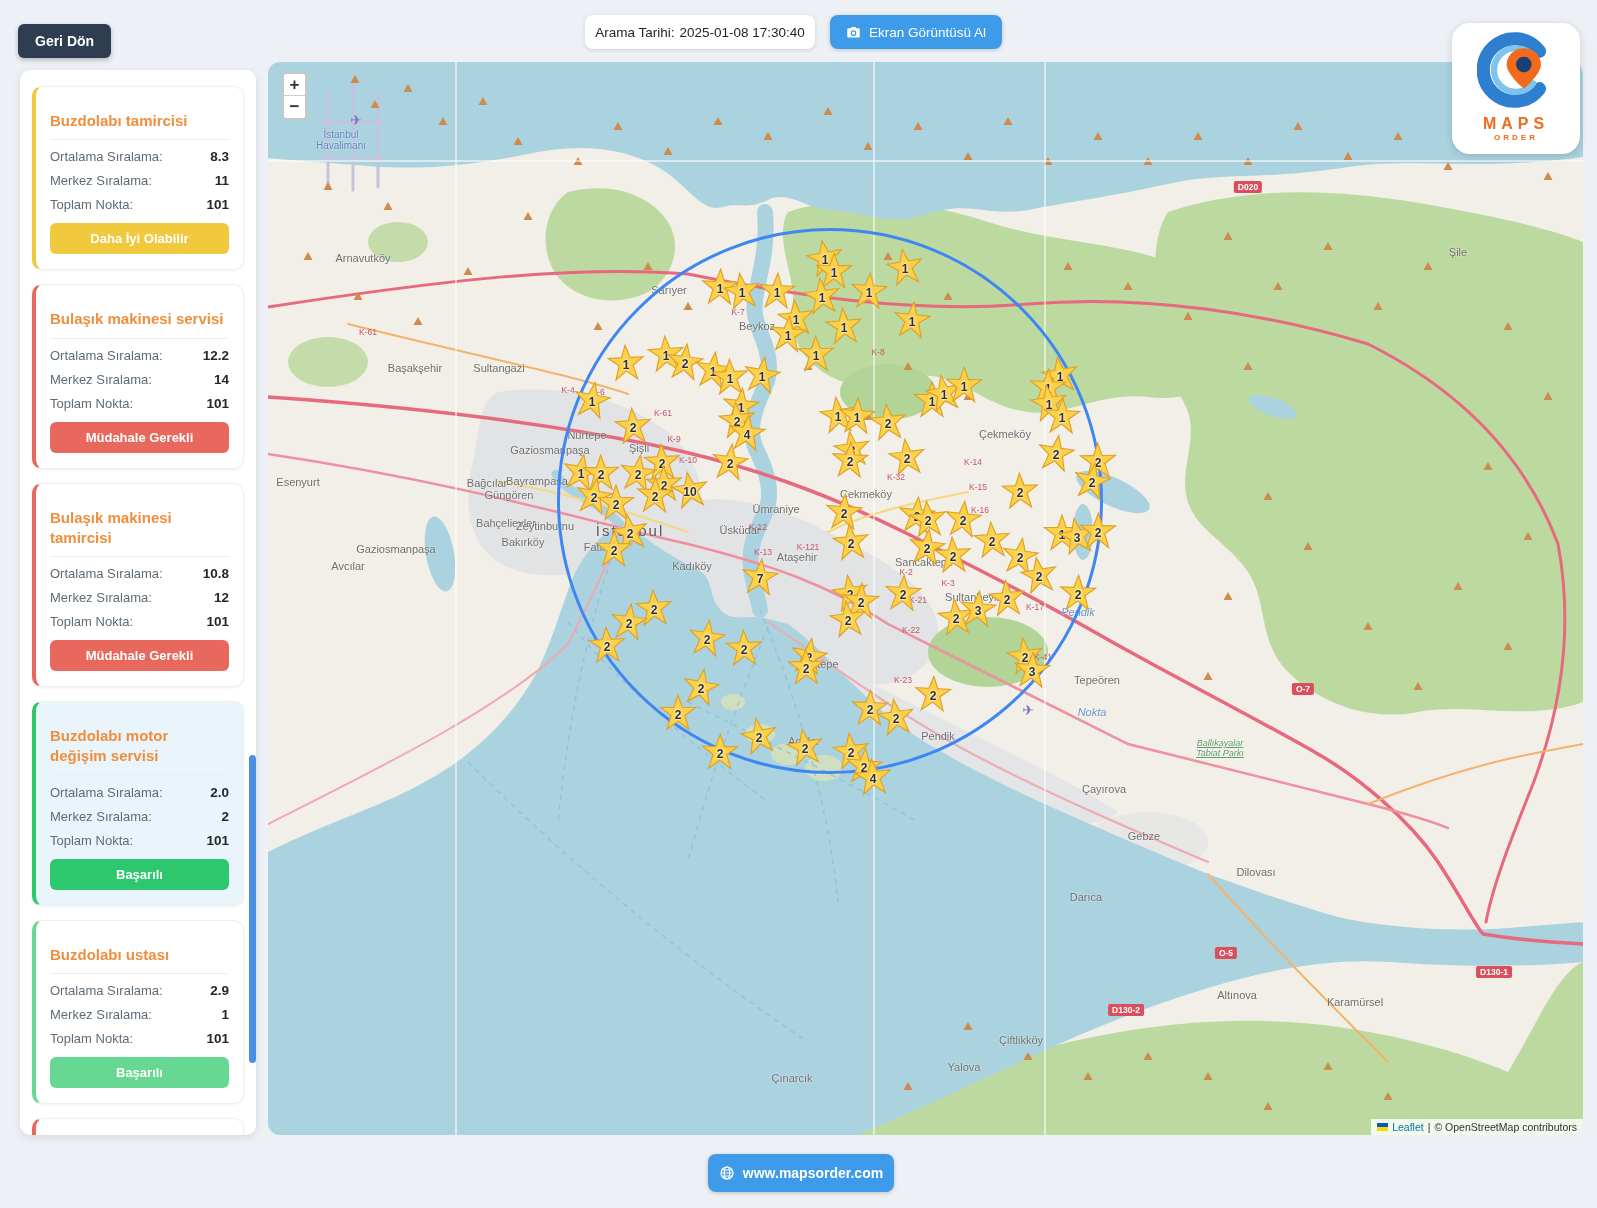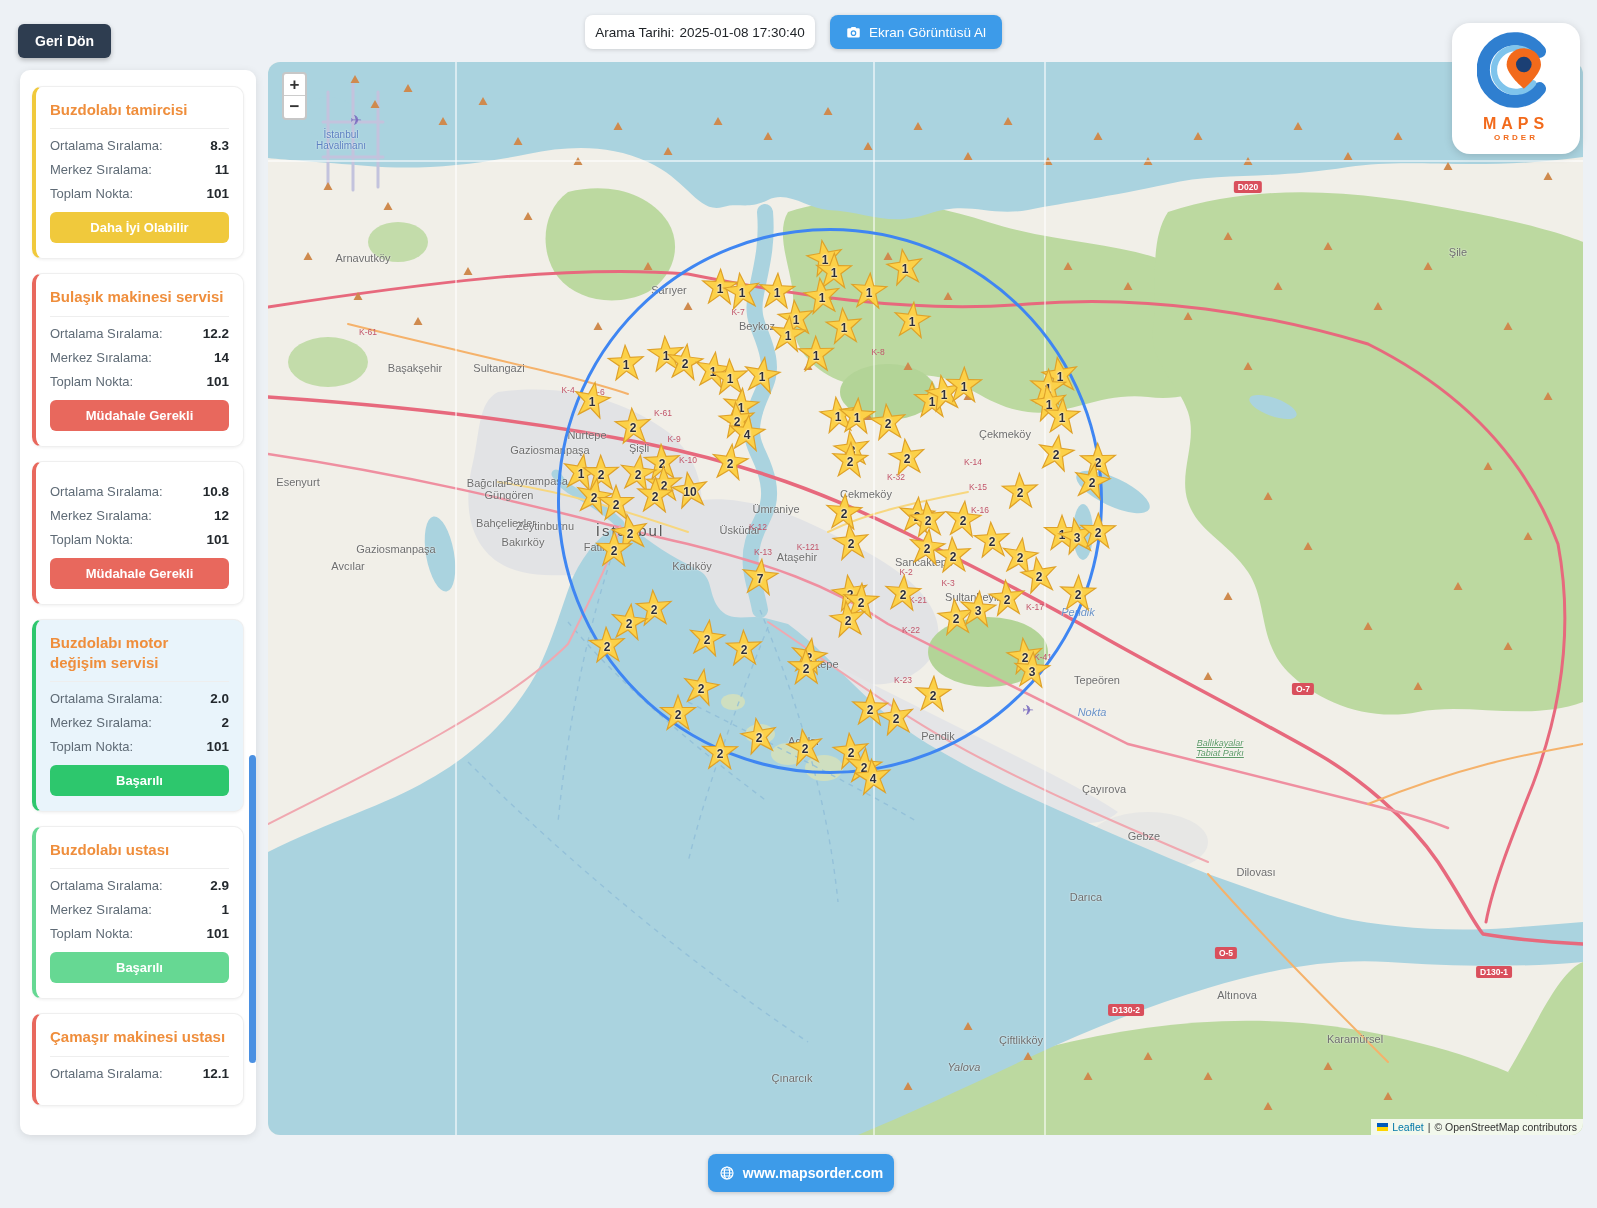--- a/index.html
+++ b/index.html
@@ -11,21 +11,21 @@
     padding:9px 17px;border-radius:6px;border:none;cursor:pointer;box-shadow:0 2px 5px rgba(0,0,0,.25);}
   .date-pill{position:absolute;left:585px;top:15px;width:230px;height:34px;background:#fff;border-radius:8px;
     box-shadow:0 1px 4px rgba(0,0,0,.15);display:flex;align-items:center;justify-content:center;font-size:13.5px;color:#212529;gap:5px;}
   .date-pill b{font-weight:normal;}
   .shot-btn{position:absolute;left:830px;top:15px;height:34px;padding:0 16px;background:#3d9be9;color:#fff;border:none;
     border-radius:8px;font-size:13.5px;display:flex;align-items:center;gap:8px;cursor:pointer;box-shadow:0 1px 4px rgba(0,0,0,.2);}
 
   
   .sidebar{position:absolute;left:20px;top:70px;width:236px;height:1065px;background:#fff;border-radius:10px;
     box-shadow:0 2px 8px rgba(0,0,0,.10);padding:16px 12px;overflow:hidden;}
-  .card{border:1px solid #efefef;border-radius:10px;padding:13px 14px 15px;margin-bottom:14px;background:#fff;
+  .card{border:1px solid #efefef;border-radius:10px;padding:24px 14px 15px;margin-bottom:14px;background:#fff;
     box-shadow:0 1px 3px rgba(0,0,0,.06);}
   .card-title{color:#ef8e3c;font-size:15px;font-weight:bold;line-height:1.35;padding-bottom:8px;border-bottom:1px solid #eee;margin-bottom:9px;}
   .crow{display:flex;justify-content:space-between;align-items:center;font-size:13px;color:#5f6b76;margin:9px 0;}
   .crow b{color:#23282d;font-size:13.5px;}
   .badge{margin-top:11px;width:100%;text-align:center;color:#fff;font-weight:bold;font-size:13px;border-radius:6px;padding:8px 0;}
   .scroll-thumb{position:absolute;right:0px;top:685px;width:7px;height:308px;background:#4a90e2;border-radius:4px;cursor:pointer;}
 
   
   .map{position:absolute;left:268px;top:62px;width:1315px;height:1073px;border-radius:12px;overflow:hidden;background:#f3f1ea;cursor:grab;}
   .map svg.base{position:absolute;inset:0;}
@@ -113,20 +113,21 @@
           <span>Merkez Sıralama:</span>
           <b>14</b>
         </div>
         <div class="crow">
           <span>Toplam Nokta:</span>
           <b>101</b>
         </div>
         <div class="badge" style="background: rgb(232, 104, 93);">Müdahale Gerekli</div>
       </div>
       <div class="card" style="border-left: 4px solid rgb(232, 104, 93);">
+        <div class="card-title">Bulaşık makinesi tamircisi</div>
         <div class="crow">
           <span>Ortalama Sıralama:</span>
           <b>10.8</b>
         </div>
         <div class="crow">
           <span>Merkez Sıralama:</span>
           <b>12</b>
         </div>
         <div class="crow">
           <span>Toplam Nokta:</span>
@@ -357,23 +358,23 @@
       <div class="plabel" style="left: 536px; top: 679px;">Adalar</div>
       <div class="plabel" style="left: 670px; top: 674px;">Pendik</div>
       <div class="plabel water" style="left: 810px; top: 550px;">Pendik</div>
       <div class="plabel" style="left: 704px; top: 535px;">Sultanbeyli</div>
       <div class="plabel" style="left: 829px; top: 618px;">Tepeören</div>
       <div class="plabel water" style="left: 824px; top: 650px;">Nokta</div>
       <div class="plabel" style="left: 876px; top: 774px;">Gebze</div>
       <div class="plabel" style="left: 836px; top: 727px;">Çayırova</div>
       <div class="plabel" style="left: 818px; top: 835px;">Darıca</div>
       <div class="plabel" style="left: 988px; top: 810px;">Dilovası</div>
-      <div class="plabel" style="left: 1087px; top: 940px; margin-top: 37px;">Karamürsel</div>
+      <div class="plabel" style="left: 1087px; top: 940px;">Karamürsel</div>
       <div class="plabel" style="left: 969px; top: 933px;">Altınova</div>
-      <div class="plabel" style="left: 696px; top: 1005px; font-style: italic;">Yalova</div>
+      <div class="plabel" style="left: 696px; top: 1005px;">Yalova</div>
       <div class="plabel" style="left: 753px; top: 978px;">Çiftlikköy</div>
       <div class="plabel" style="left: 524px; top: 1016px;">Çınarcık</div>
       <div class="plabel" style="left: 1190px; top: 190px;">Şile</div>
       <div class="plabel park" style="left: 952px; top: 686px; text-decoration: underline;">Ballıkayalar
 Tabiat Parkı</div>
       <div class="plabel airport" style="left: 73px; top: 78px;">İstanbul
 Havalimanı</div>
       <div class="rbadge" style="left: 980px; top: 125px;">D020</div>
       <div class="rbadge" style="left: 1035px; top: 627px;">O-7</div>
       <div class="rbadge" style="left: 958px; top: 891px;">O-5</div>

